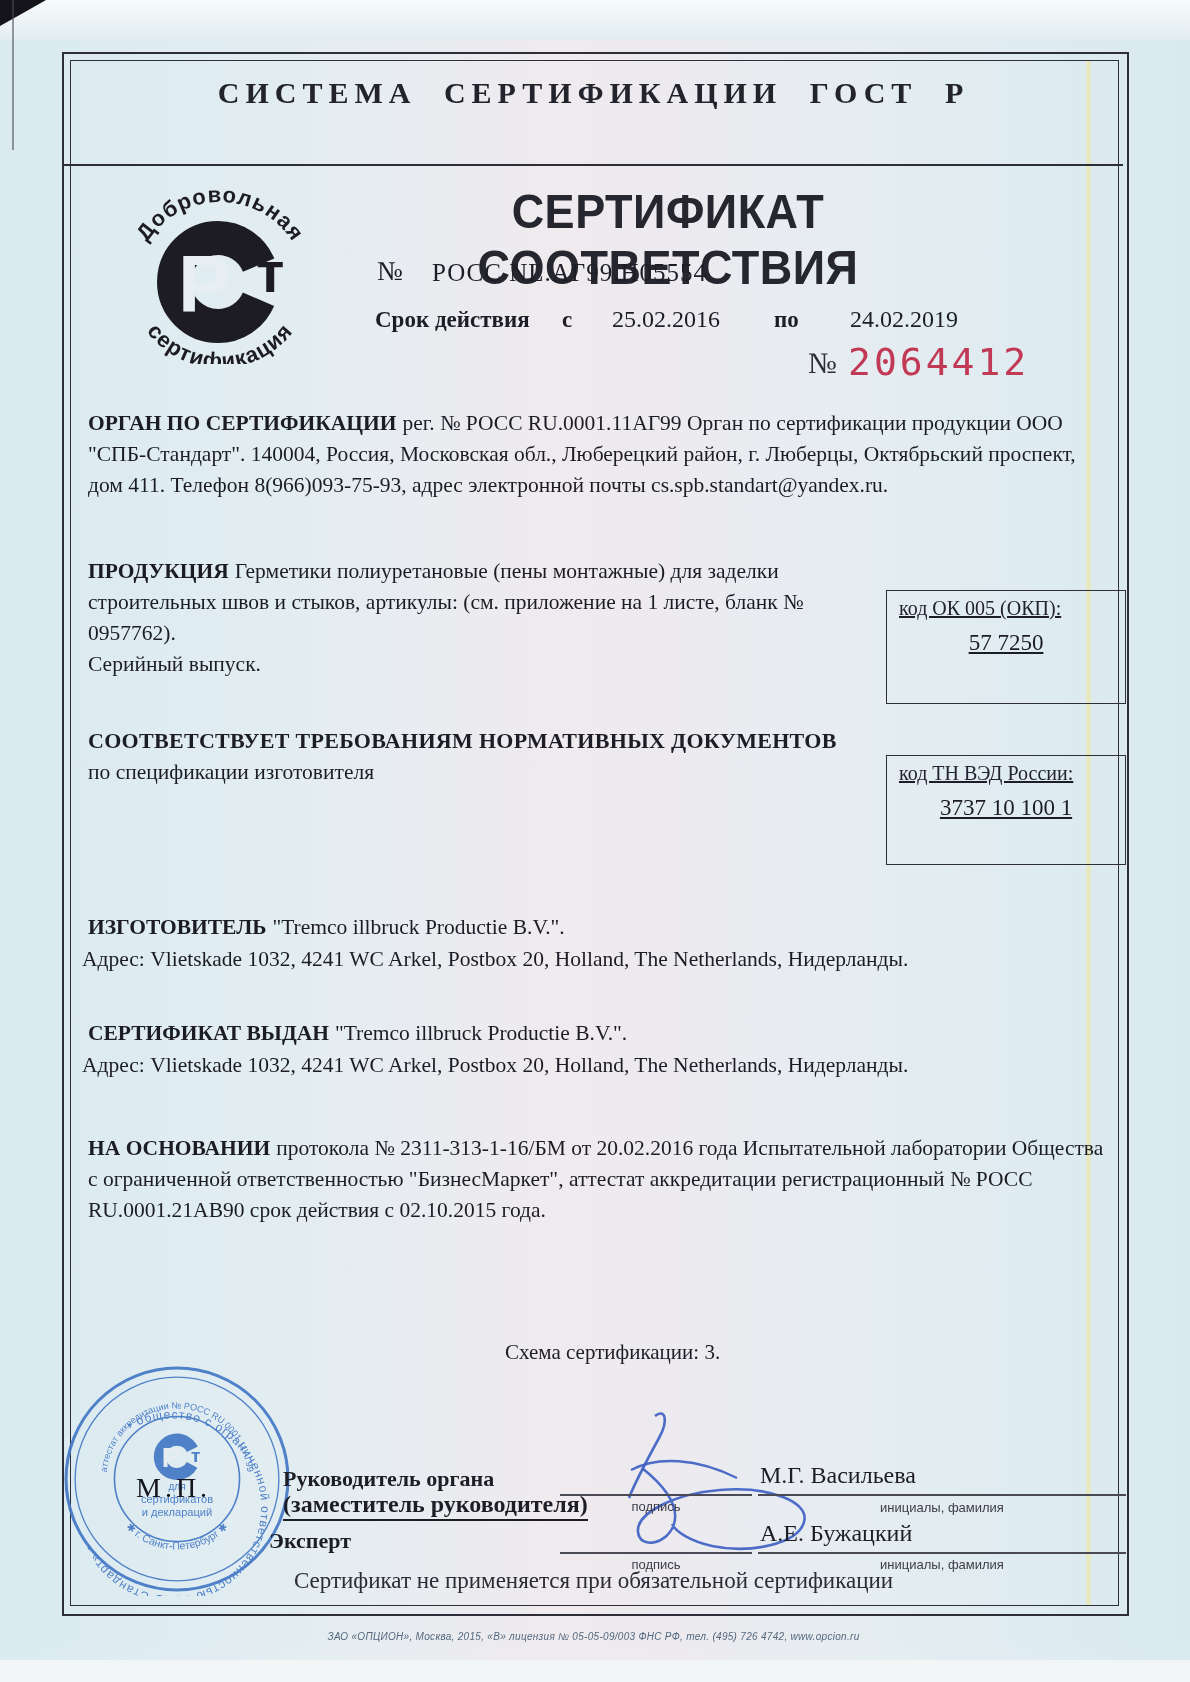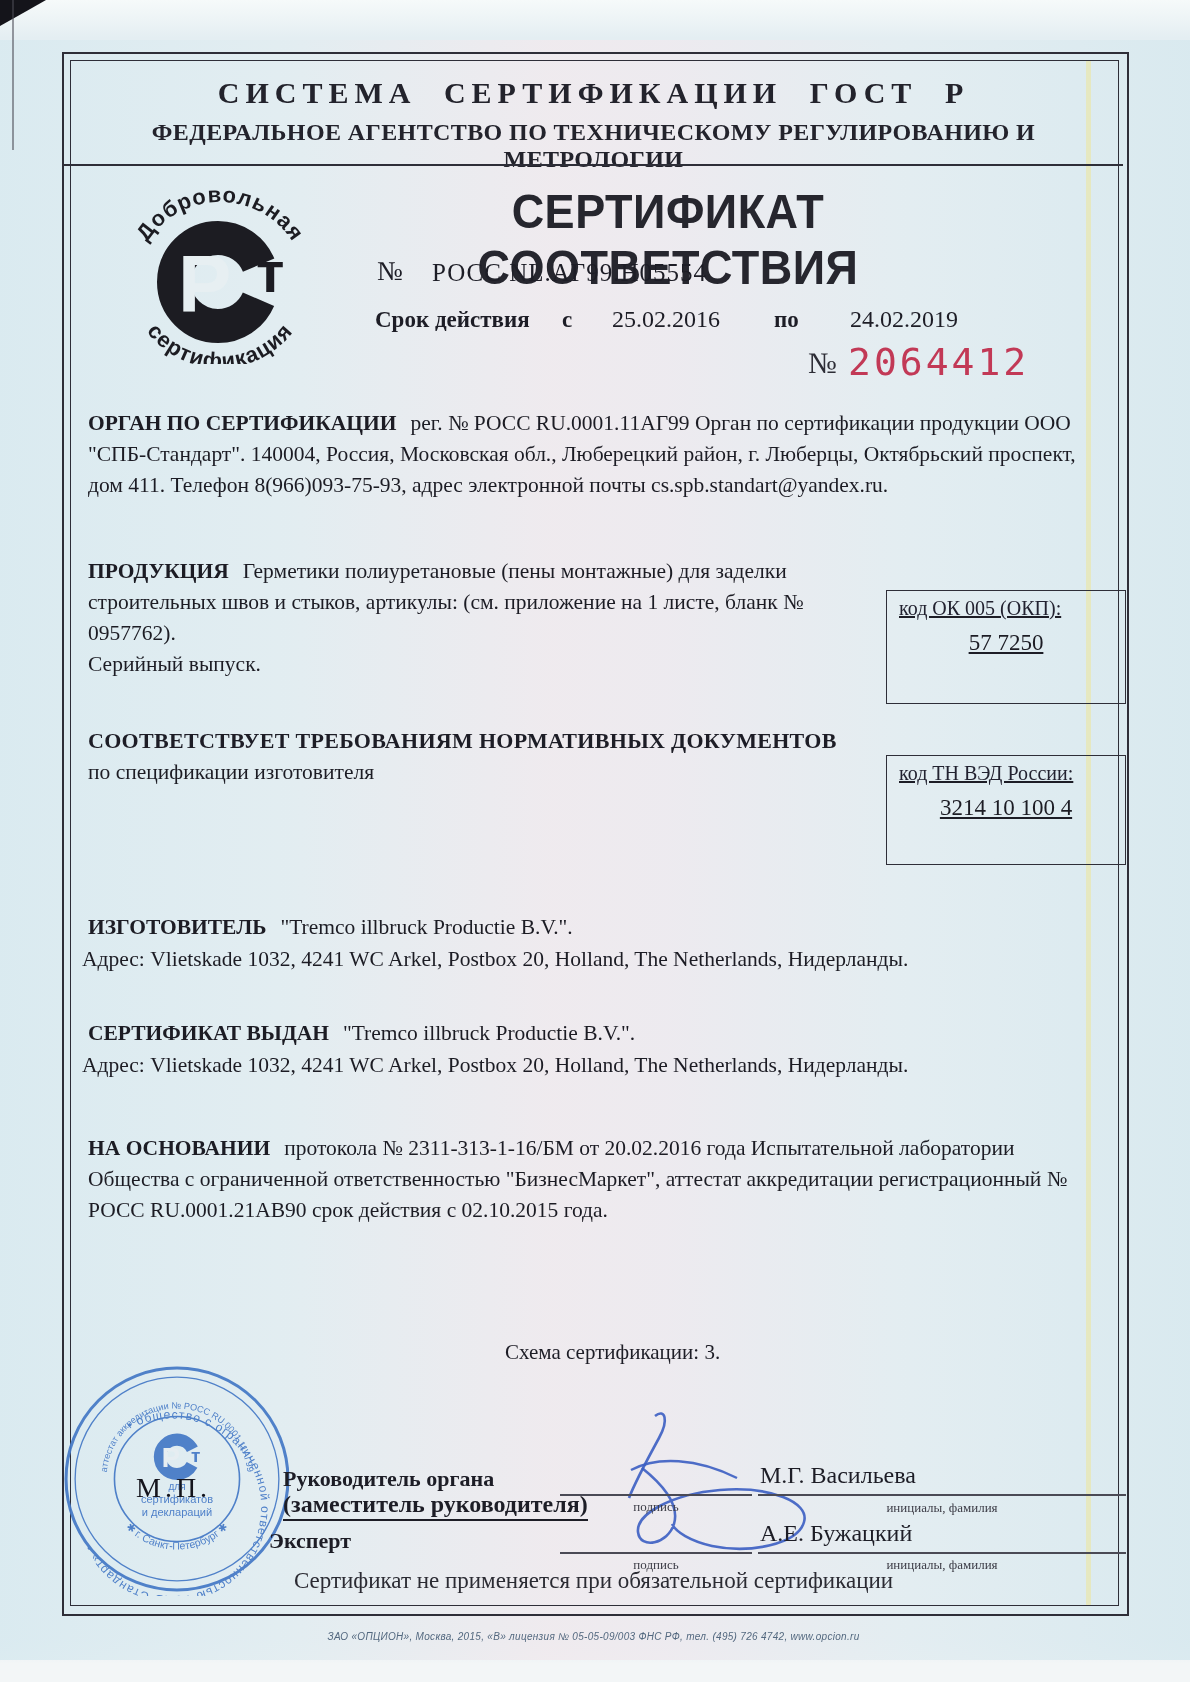--- a/index.html
+++ b/index.html
@@ -21,25 +21,25 @@
   .leftline{left:12px;top:0;width:2px;height:150px;background:#4a4a55;opacity:.55;}
   .hdr1{left:62px;top:76px;width:1063px;text-align:center;font-weight:bold;font-size:30px;letter-spacing:6px;word-spacing:14px;color:#23232c;}
   .hdr2{left:62px;top:119px;width:1063px;text-align:center;font-weight:bold;font-size:24px;letter-spacing:.4px;color:#23232c;}
   .divider{left:64px;top:164px;width:1059px;height:2px;background:#2e2e38;}
   .title{left:318px;top:184px;width:700px;text-align:center;
     font-family:"Liberation Sans",sans-serif;font-weight:bold;font-size:45px;
     letter-spacing:.5px;color:#26262e;transform:scaleY(1.07);transform-origin:top;}
   .serif-lg{font-size:25px;}
   .b{font-weight:bold;}
   .par{font-size:21.5px;line-height:31px;color:#1c1c24;}
-  .par .lead{font-weight:bold;margin-right:14px;}
+  .par .lead{font-weight:bold;margin-right:6px;}
   .codebox{border:1.6px solid #2e2e38;background:transparent;text-decoration:underline;}
   .codebox .cb-label{font-size:20px;padding:6px 0 0 12px;color:#222230;}
   .codebox .cb-value{font-size:23px;text-align:center;margin-top:10px;color:#1c1c24;}
-  .caption{font-family:Liberation Serif, serif;font-size:13px;color:#3c3c46;text-align:center;}
+  .caption{font-family:Liberation Sans, sans-serif;font-size:13px;color:#3c3c46;text-align:center;}
   .sigline{height:1.5px;background:#4a4a55;}
   .redno{font-family:"DejaVu Sans Mono","Liberation Mono",monospace;font-size:38px;color:#c23956;letter-spacing:3px;}
   .footer-print{left:62px;top:1631px;width:1063px;text-align:center;
     font-family:"Liberation Sans",sans-serif;font-size:10px;color:#53687f;letter-spacing:.3px;font-style:italic;}
   .footnote{left:66px;top:1568px;width:1055px;text-align:center;font-size:23px;color:#2b2b33;}
   .mp{font-size:28px;letter-spacing:4px;color:#14141c;}
   svg text{font-family:"Liberation Sans",sans-serif;}
   .stamp{opacity:.93;}
 </style>
 </head>
@@ -49,21 +49,20 @@
   <div class="abs tint"></div>
 
   <div class="abs wedge"></div>
   <div class="abs leftline"></div>
   <div class="abs yellowstripe"></div>
 
   <div class="abs frame-outer"></div>
   <div class="abs frame-inner"></div>
 
   <div class="abs hdr1">СИСТЕМА СЕРТИФИКАЦИИ ГОСТ Р</div>
-  <div class="abs hdr2">ФЕДЕРАЛЬНОЕ АГЕНТСТВО ПО ТЕХНИЧЕСКОМУ РЕГУЛИРОВАНИЮ И МЕТРОЛОГИИ</div>
   <div class="abs divider"></div>
 
   <svg class="abs" style="left:110px;top:168px;width:220px;height:196px" viewBox="0 0 220 196">
     <defs>
       <path id="arcTop" d="M 24,120 A 85,85 0 0 1 196,120"></path>
       <path id="arcBot" d="M 18,108 A 91,91 0 0 0 202,108"></path>
     </defs>
     <text font-size="22" font-weight="bold" fill="#1c1c22" letter-spacing="1">
       <textPath href="#arcTop" startOffset="50%" text-anchor="middle">Добровольная</textPath>
     </text>
@@ -99,21 +98,21 @@
   </div>
   <div class="abs codebox" style="left:886px;top:590px;width:238px;height:112px">
     <div class="cb-label">код ОК 005 (ОКП):</div>
     <div class="cb-value">57 7250</div>
   </div>
 
   <div class="abs par" style="left:88px;top:757px;width:740px">по спецификации изготовителя</div>
   <div class="abs b" style="left:88px;top:728px;font-size:22px;letter-spacing:.3px">СООТВЕТСТВУЕТ ТРЕБОВАНИЯМ НОРМАТИВНЫХ ДОКУМЕНТОВ</div>
   <div class="abs codebox" style="left:886px;top:755px;width:238px;height:108px">
     <div class="cb-label">код ТН ВЭД России:</div>
-    <div class="cb-value">3214 10 100 4</div>
+    <div class="cb-value">3737 10 100 1</div>
   </div>
 
   <div class="abs par" style="left:88px;top:912px;width:1020px">
     <span class="lead">ИЗГОТОВИТЕЛЬ</span><span>"Tremco illbruck Productie B.V.".</span>
   </div>
   <div class="abs par" style="left:82px;top:944px;width:1030px">Адрес: Vlietskade 1032, 4241 WC Arkel, Postbox 20, Holland, The Netherlands, Нидерланды.</div>
 
   <div class="abs par" style="left:88px;top:1018px;width:1020px">
     <span class="lead">СЕРТИФИКАТ ВЫДАН</span><span>"Tremco illbruck Productie B.V.".</span>
   </div>

